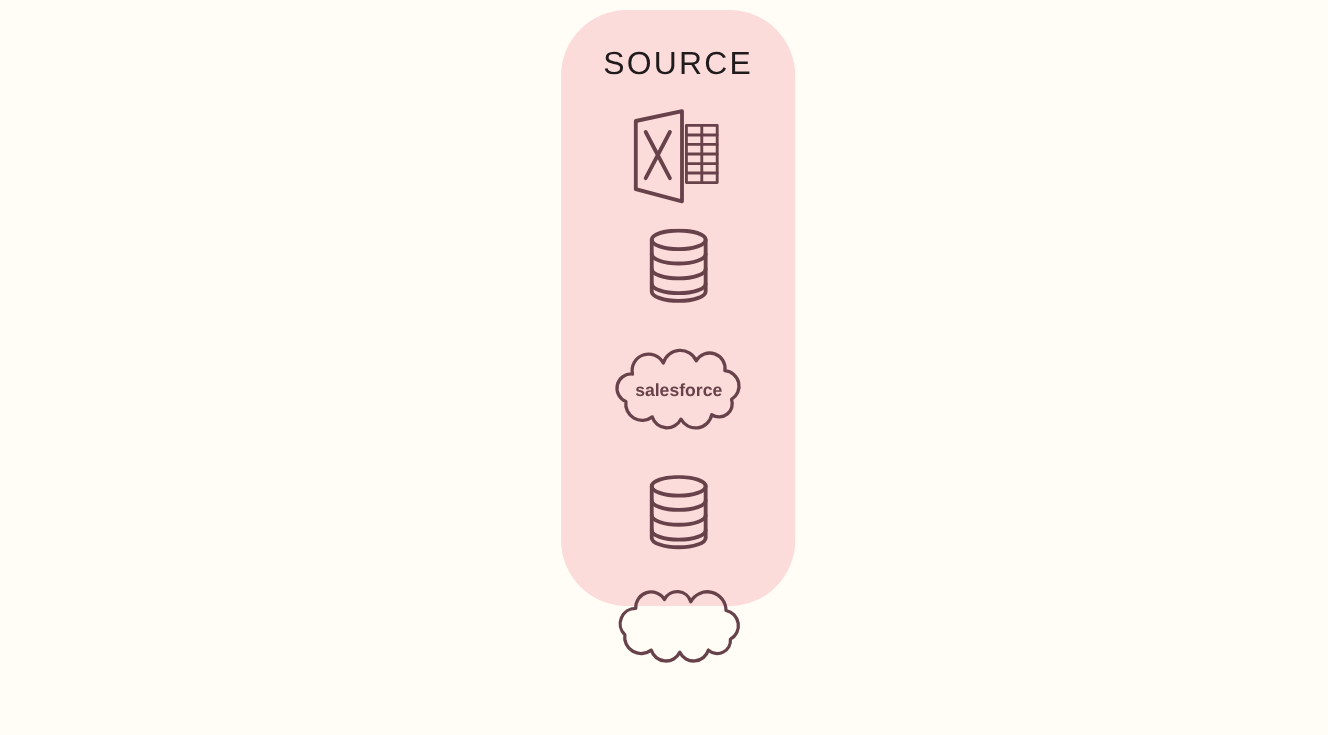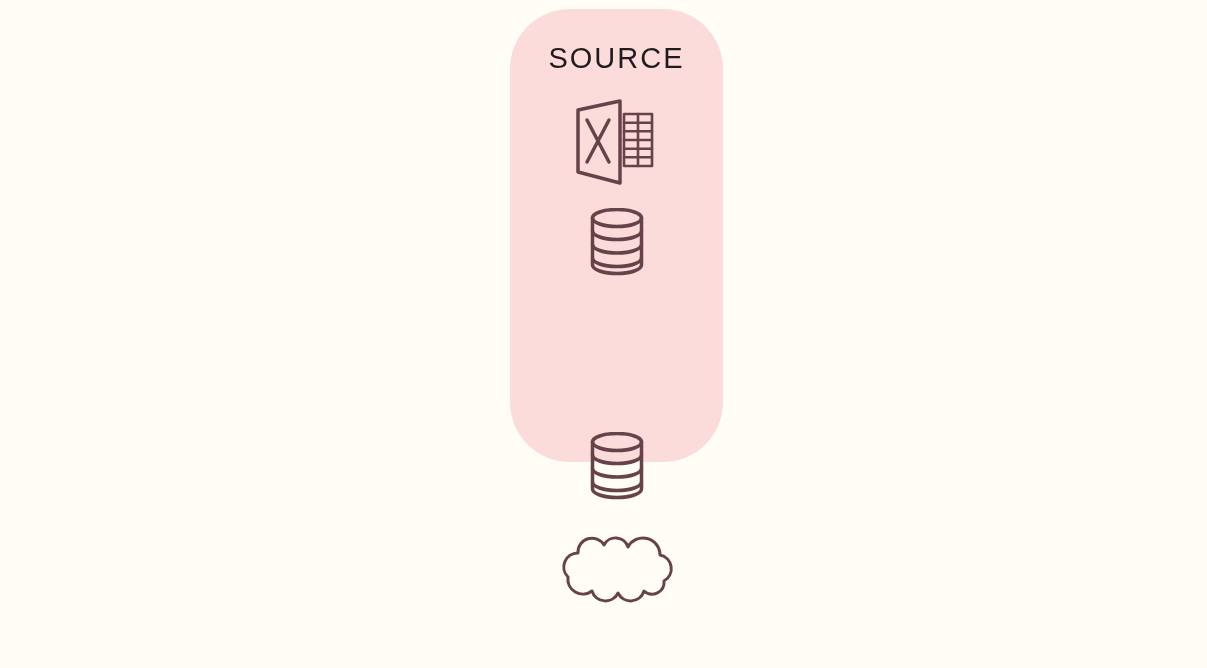--- a/index.html
+++ b/index.html
@@ -12,21 +12,21 @@
   .canvas {
     position: relative;
     width: 1207px;
     height: 668px;
   }
   .panel {
     position: absolute;
     left: 510px;
     top: 9px;
     width: 213px;
-    height: 453px;
+    height: 542px;
     border-radius: 60px;
   }
   .panel-title {
     position: absolute;
     top: 33px;
     left: 0;
     width: 100%;
     text-align: center;
     font-size: 29px;
     line-height: 32px;
@@ -79,20 +79,29 @@
         <g fill="none" stroke="#68424a" stroke-width="3.5" stroke-linecap="round" stroke-linejoin="round">
           <ellipse cx="28" cy="10" rx="24.5" ry="8.5"></ellipse>
           <path d="M3.5,10 V57 A24.5,8.5 0 0 0 52.5,57 V10"></path>
           <path d="M3.5,23 A24.5,8.5 0 0 0 52.5,23"></path>
           <path d="M3.5,36.5 A24.5,8.5 0 0 0 52.5,36.5"></path>
           <path d="M3.5,50 A24.5,8.5 0 0 0 52.5,50"></path>
         </g>
       </svg>
     </div>
 
+    <div class="icon icon-sf">
+      <svg width="124" height="84" viewBox="0 0 124 84">
+        <path d="M14,52 A13,13 0 0 1 20,27 A15,15 0 0 1 48,17 A16,16 0 0 1 78,15
+                 A14,14 0 0 1 104,24 A14,14 0 0 1 110,50 A12,12 0 0 1 92,64
+                 A15,15 0 0 1 64,68 A14,14 0 0 1 38,66 A15,15 0 0 1 14,52 Z" fill="none" stroke="#68424a" stroke-width="3" stroke-linecap="round" stroke-linejoin="round"></path>
+        <text class="sf-text" x="62" y="47" text-anchor="middle" stroke="none" fill="#68424a"></text>
+        <text class="sf-text" x="62" y="47" text-anchor="middle" stroke="none" fill="#68424a">salesforce</text>
+      </svg>
+    </div>
 
     <div class="icon icon-db2">
       <svg width="56" height="68" viewBox="0 0 56 68">
         <g fill="none" stroke="#68424a" stroke-width="3.5" stroke-linecap="round" stroke-linejoin="round">
           <ellipse cx="28" cy="10" rx="24.5" ry="8.5"></ellipse>
           <path d="M3.5,10 V57 A24.5,8.5 0 0 0 52.5,57 V10"></path>
           <path d="M3.5,23 A24.5,8.5 0 0 0 52.5,23"></path>
           <path d="M3.5,36.5 A24.5,8.5 0 0 0 52.5,36.5"></path>
           <path d="M3.5,50 A24.5,8.5 0 0 0 52.5,50"></path>
         </g>

